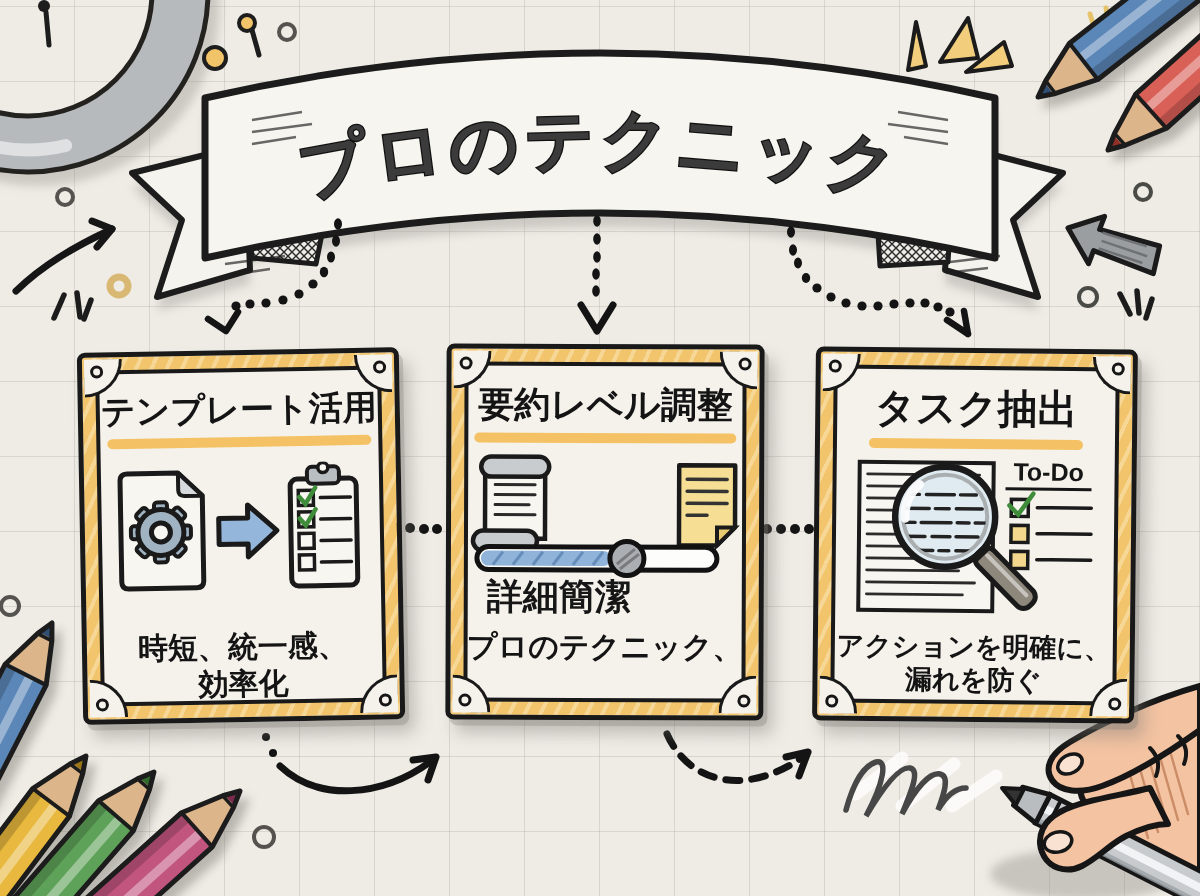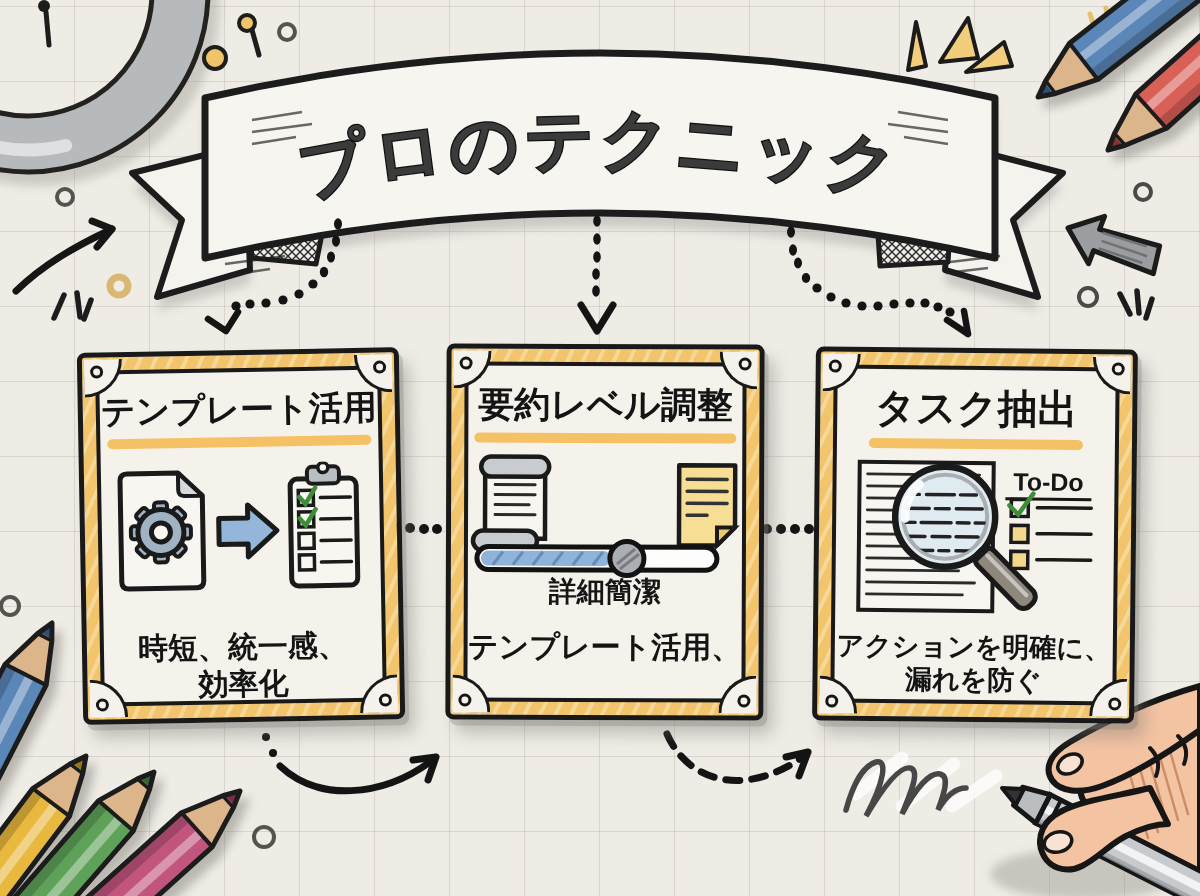--- a/index.html
+++ b/index.html
@@ -51,26 +51,26 @@
     height:10px; border-radius:6px; background:#f4bd55; opacity:.9; z-index:4;
   }
   .card-icon-svg { position:absolute; z-index:4; }
   .card-desc {
     position:absolute; left:4px; right:4px; text-align:center;
     font-weight:800; line-height:1.22; color:#141414; z-index:4;
   }
   .card-desc span { display:block; }
   .slider-labels {
     position:absolute; left:36px; right:36px; top:224px; display:flex;
-    justify-content:center; font-size:28px; font-weight:800; z-index:4;
+    justify-content:flex-start; font-size:36px; font-weight:800; z-index:4;
   }
   .todo-label {
     position:absolute; top:104px; left:186px; width:86px; text-align:center;
     font-size:25px; font-weight:700; border-bottom:3.5px solid #161616;
-    padding-bottom:1px; z-index:4;margin-top:10px;
+    padding-bottom:1px; z-index:4;
   }
 </style>
 </head>
 <body>
 
 <div class="stage">
 
   <svg class="bg" width="1200" height="896" viewBox="0 0 1200 896">
     <defs>
       <pattern id="xhatch" width="8" height="8" patternUnits="userSpaceOnUse">
@@ -406,21 +406,21 @@
         </g>
       </g>
     </svg>
 
     <div class="slider-labels">
       <span>詳細</span>
       <span>簡潔</span>
     </div>
 
     <div class="card-desc" style="top:280px; font-size:30px;">
-      <span>テンプレート活用、</span>
+      <span>プロのテクニック、</span>
     </div>
   </section>
 
   <section class="card" style="left:814px; top:348px; width:322px; height:374px; transform:rotate(0.6deg);">
     <div class="card-inner"></div>
     <div class="corner tl">
         <div class="screw"></div>
       </div>
     <div class="corner tr">
         <div class="screw"></div>

